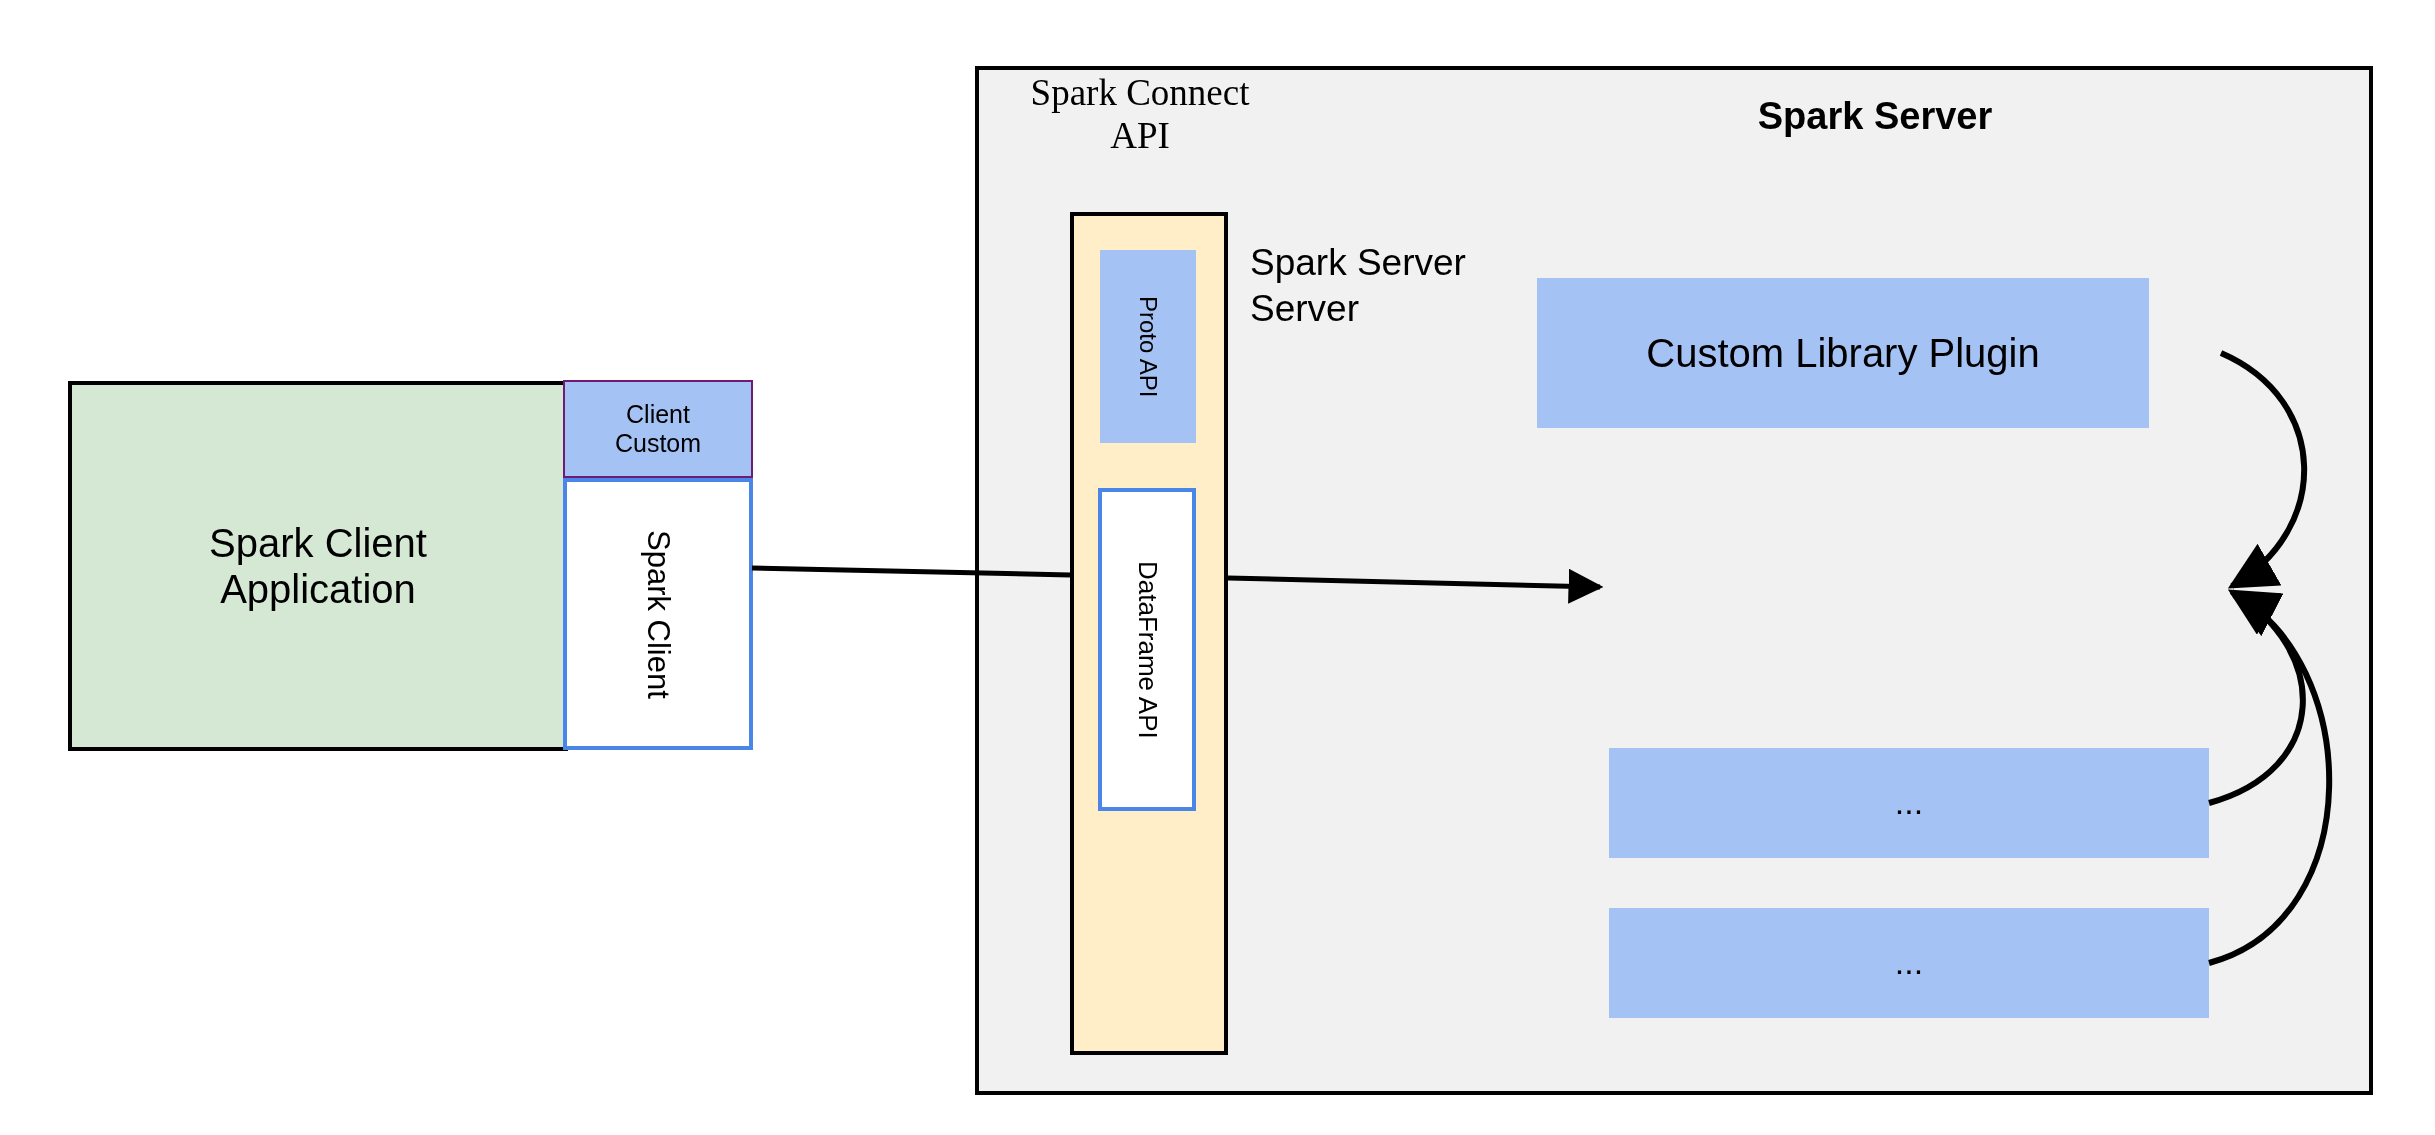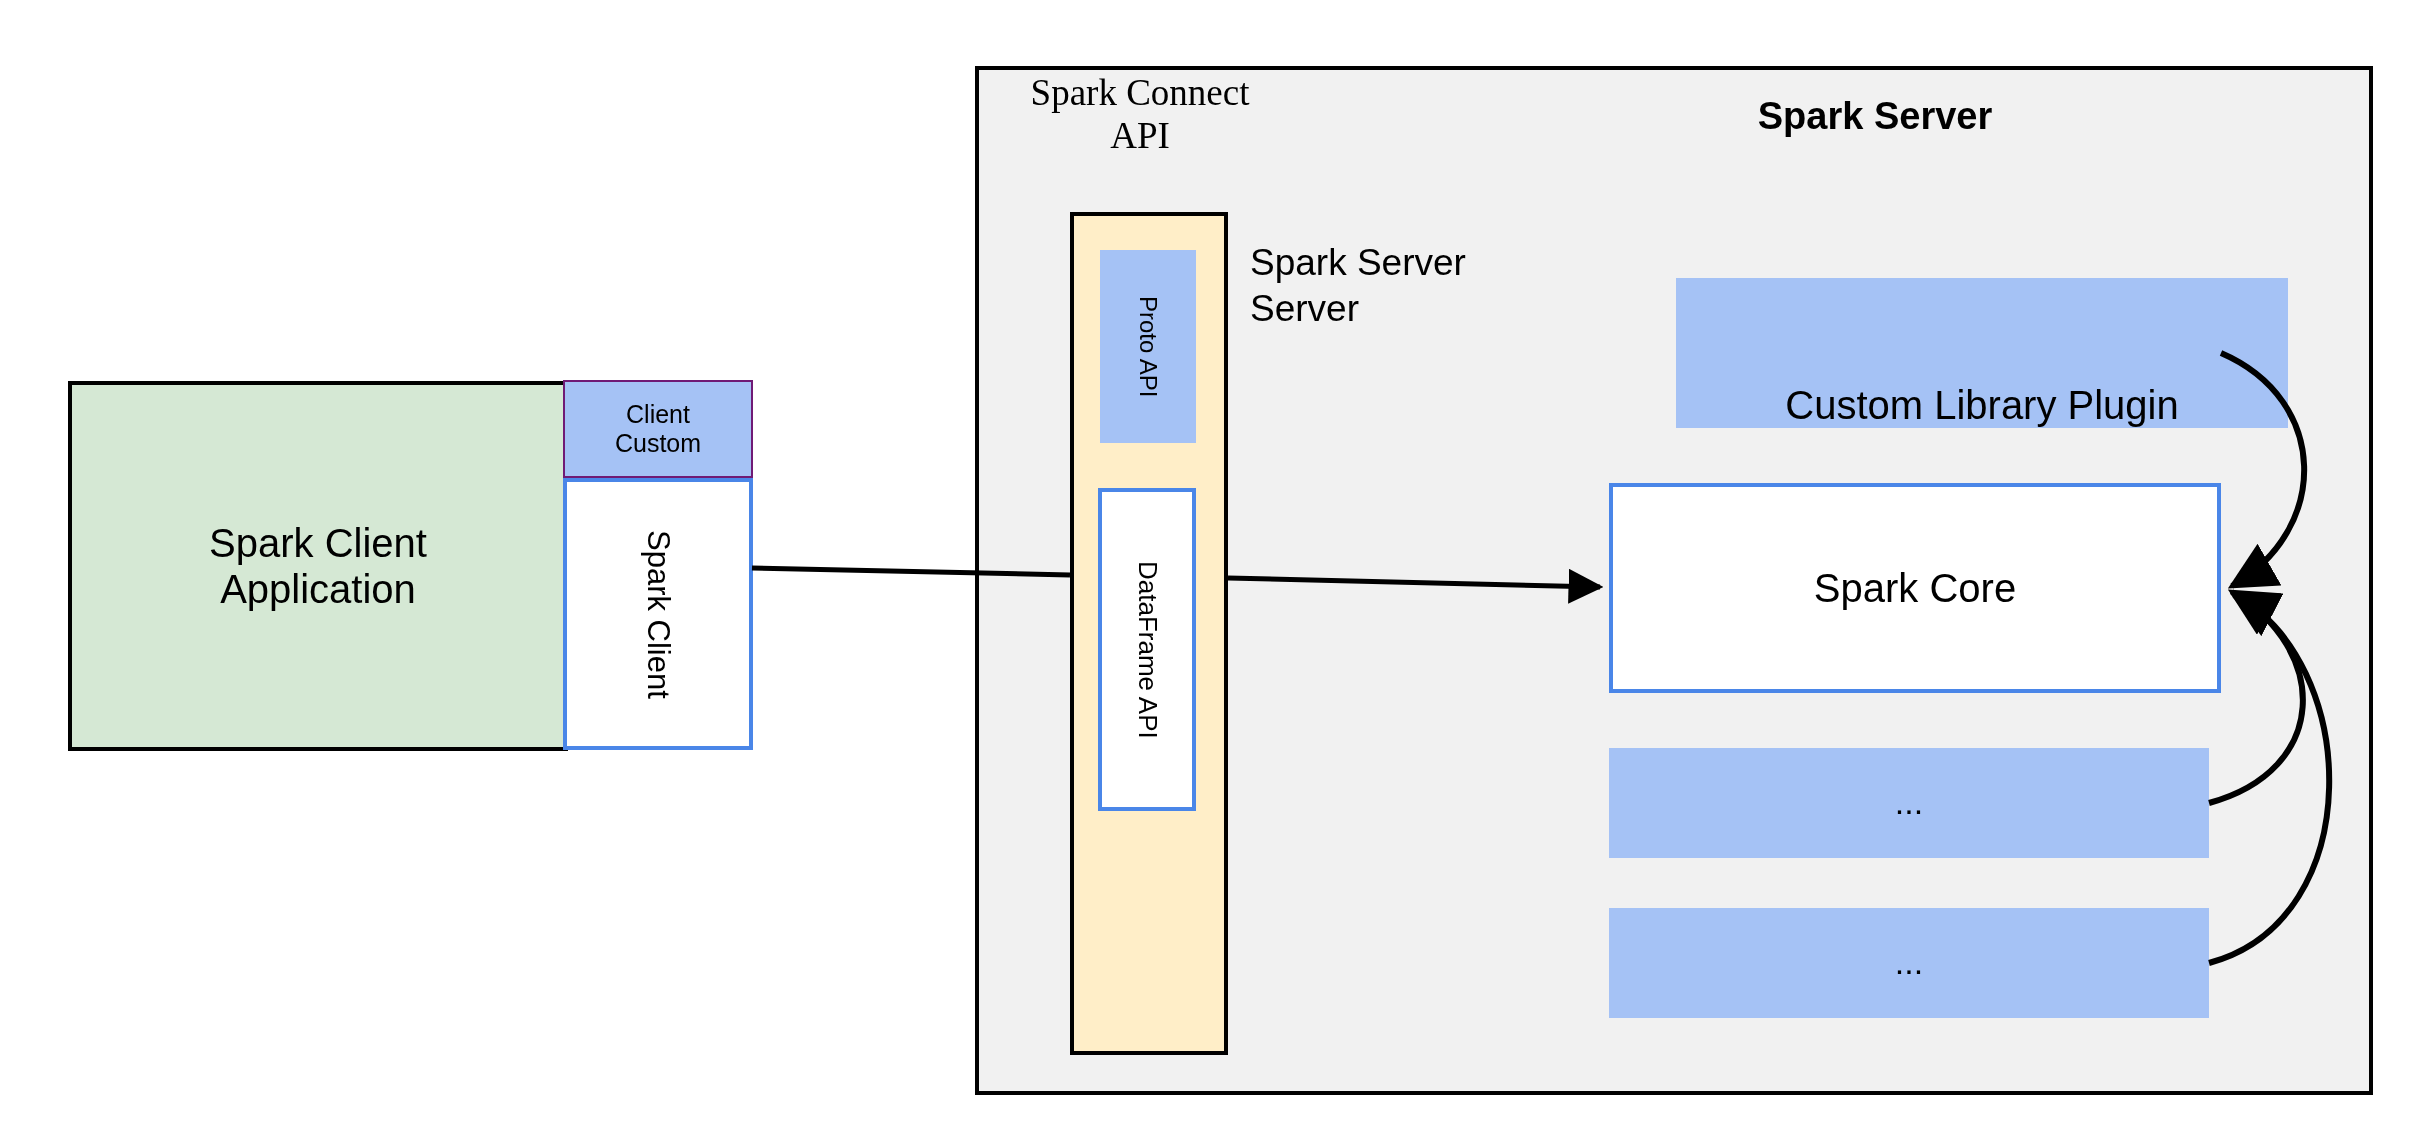--- a/index.html
+++ b/index.html
@@ -122,27 +122,26 @@
     top: 488px;
     width: 98px;
     height: 323px;
     background: #ffffff;
     border: 4px solid #4a86e8;
     font-size: 26px;
   }
 
   
   #custom-library-plugin-box {
-    left: 1676px;
+    left: 1537px;
     top: 278px;
     width: 612px;
     height: 150px;
     background: #a5c2f5;
     font-size: 40px;
-    align-items: flex-end;
   }
   #spark-core-box {
     left: 1609px;
     top: 483px;
     width: 612px;
     height: 210px;
     background: #ffffff;
     border: 4px solid #4a86e8;
     font-size: 40px;
   }
@@ -220,23 +219,20 @@
   </div>
 
   <div class="box" id="dataframe-api-box">
     <span class="vert-cw">DataFrame API</span>
   </div>
 
   <div class="box" id="custom-library-plugin-box">
     <span>Custom Library Plugin</span>
   </div>
 
-  <div class="box" id="spark-core-box">
-    <span>Spark Core</span>
-  </div>
 
   <div class="box" id="ellipsis-box-1">
     <span>...</span>
   </div>
 
   <div class="box" id="ellipsis-box-2">
     <span>...</span>
   </div>
 
   <svg id="connectors" viewBox="0 0 2435 1135" xmlns="http://www.w3.org/2000/svg">

